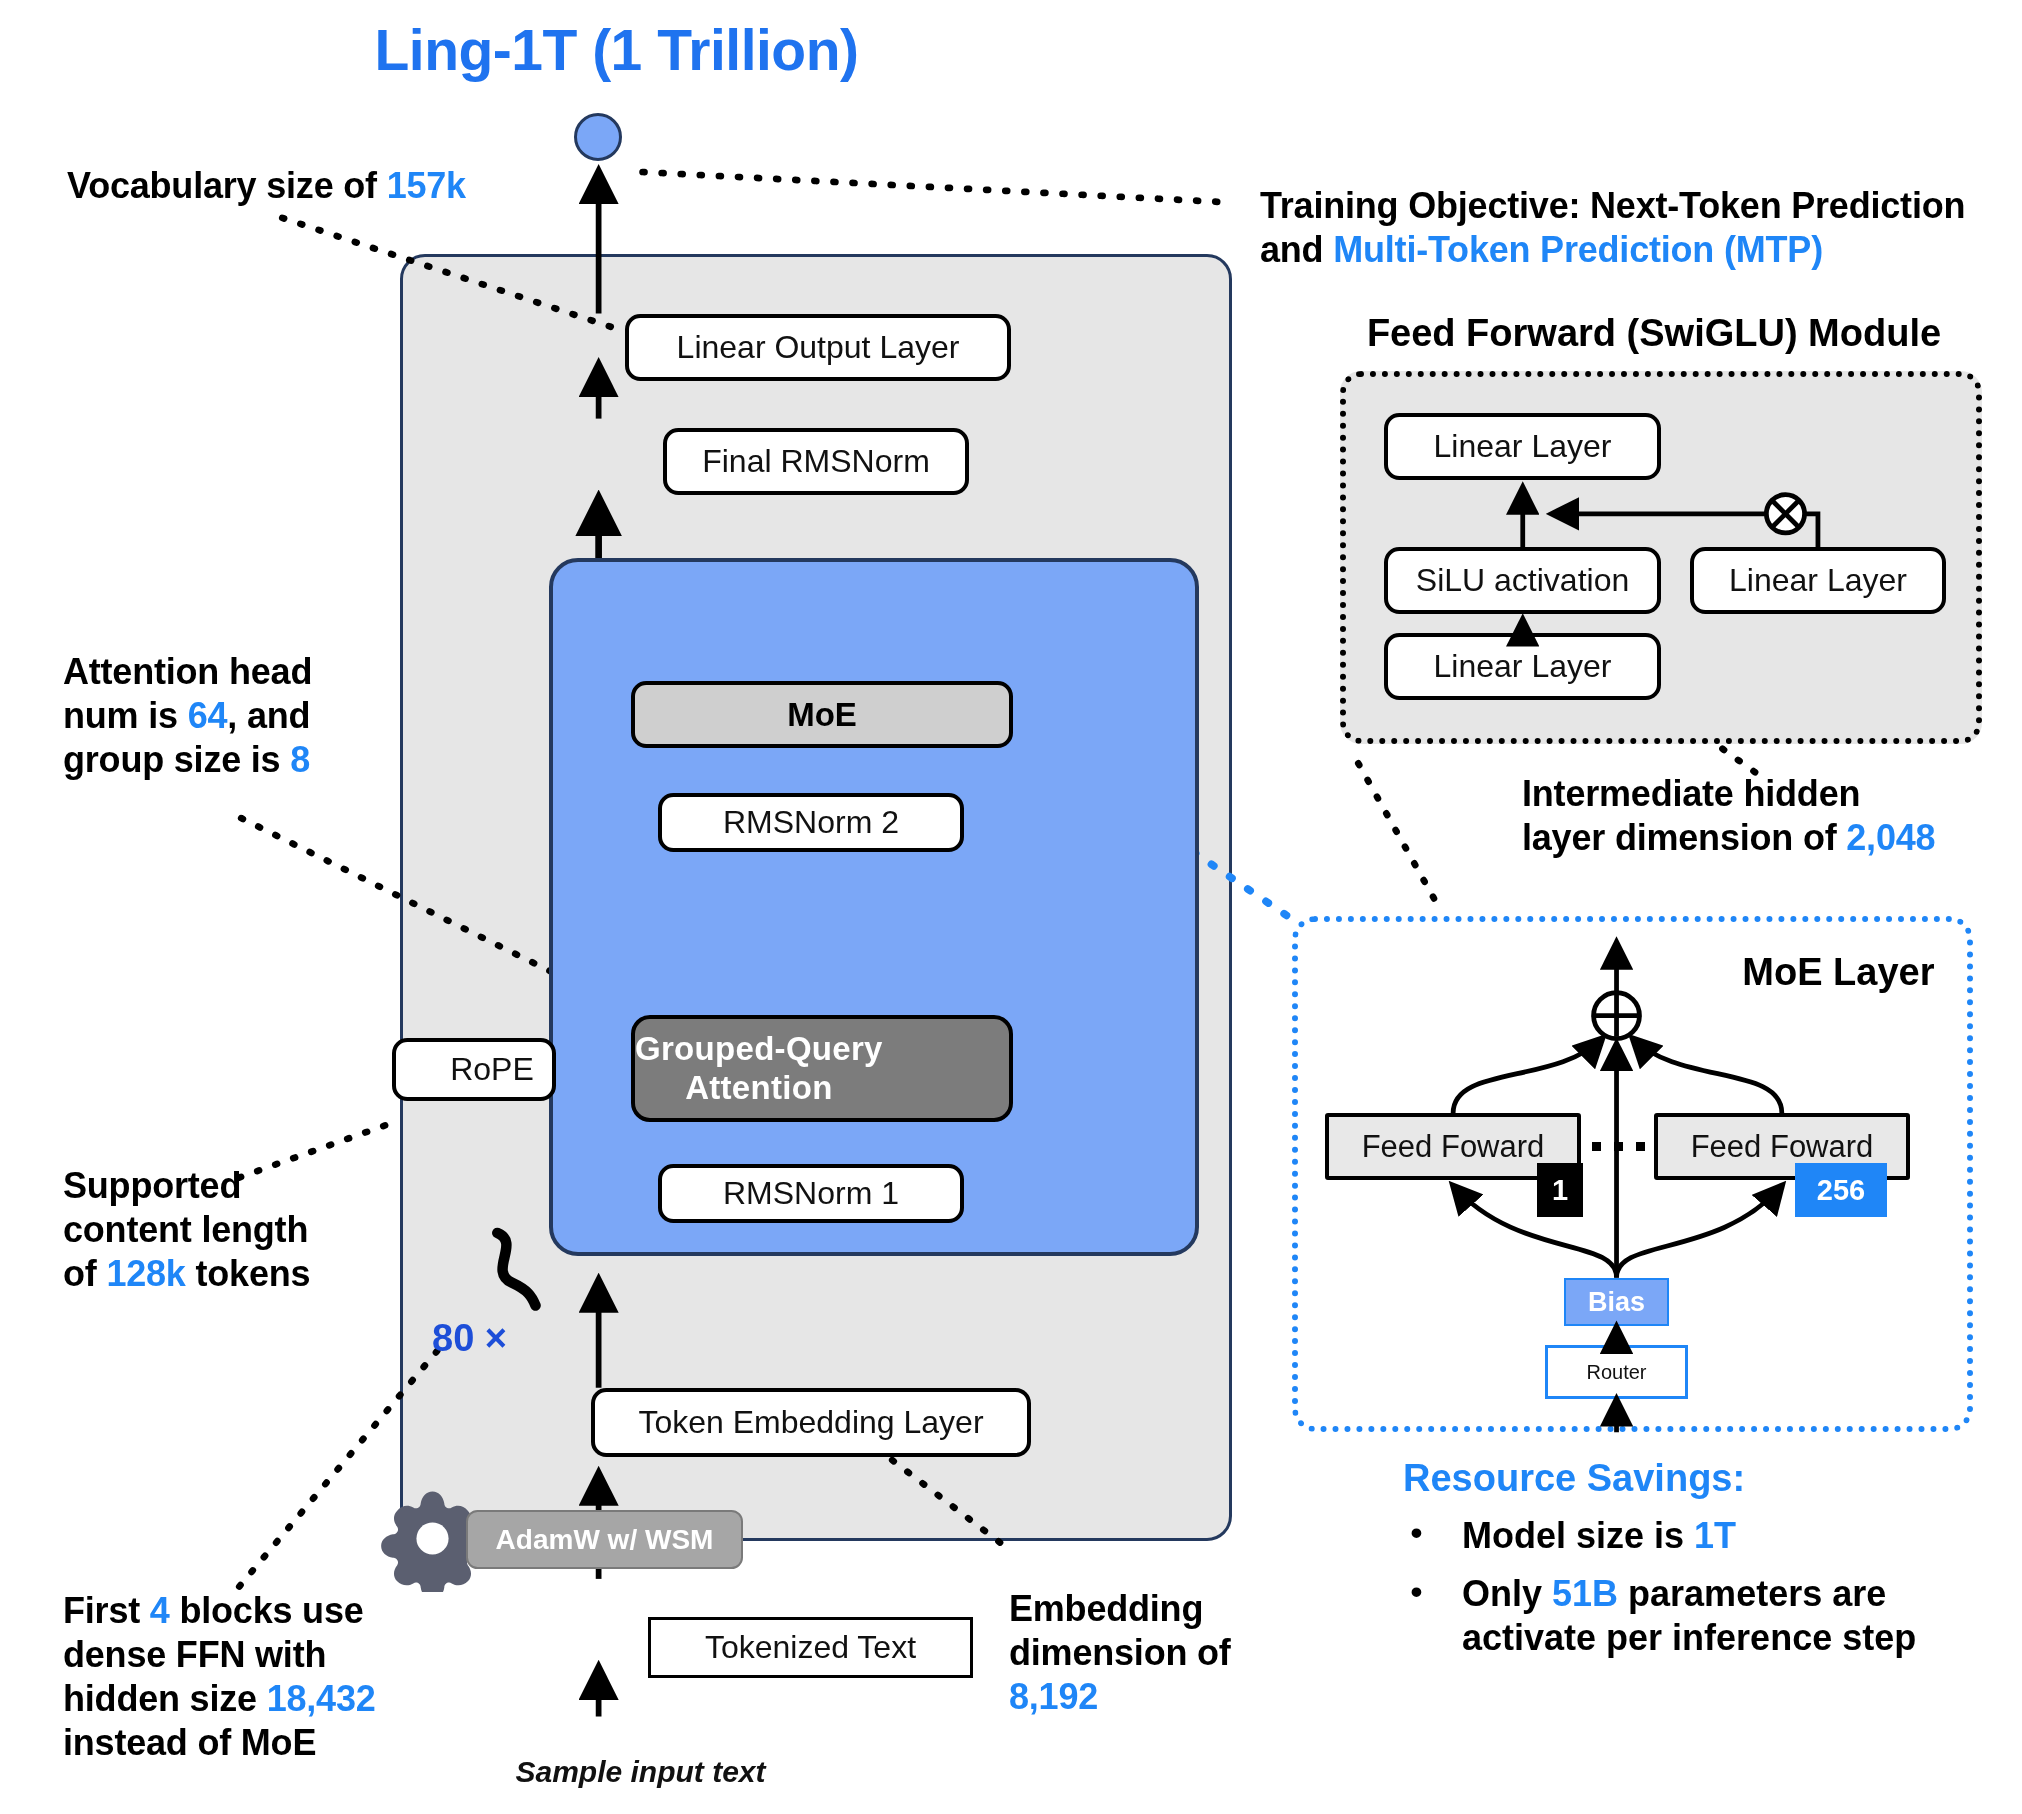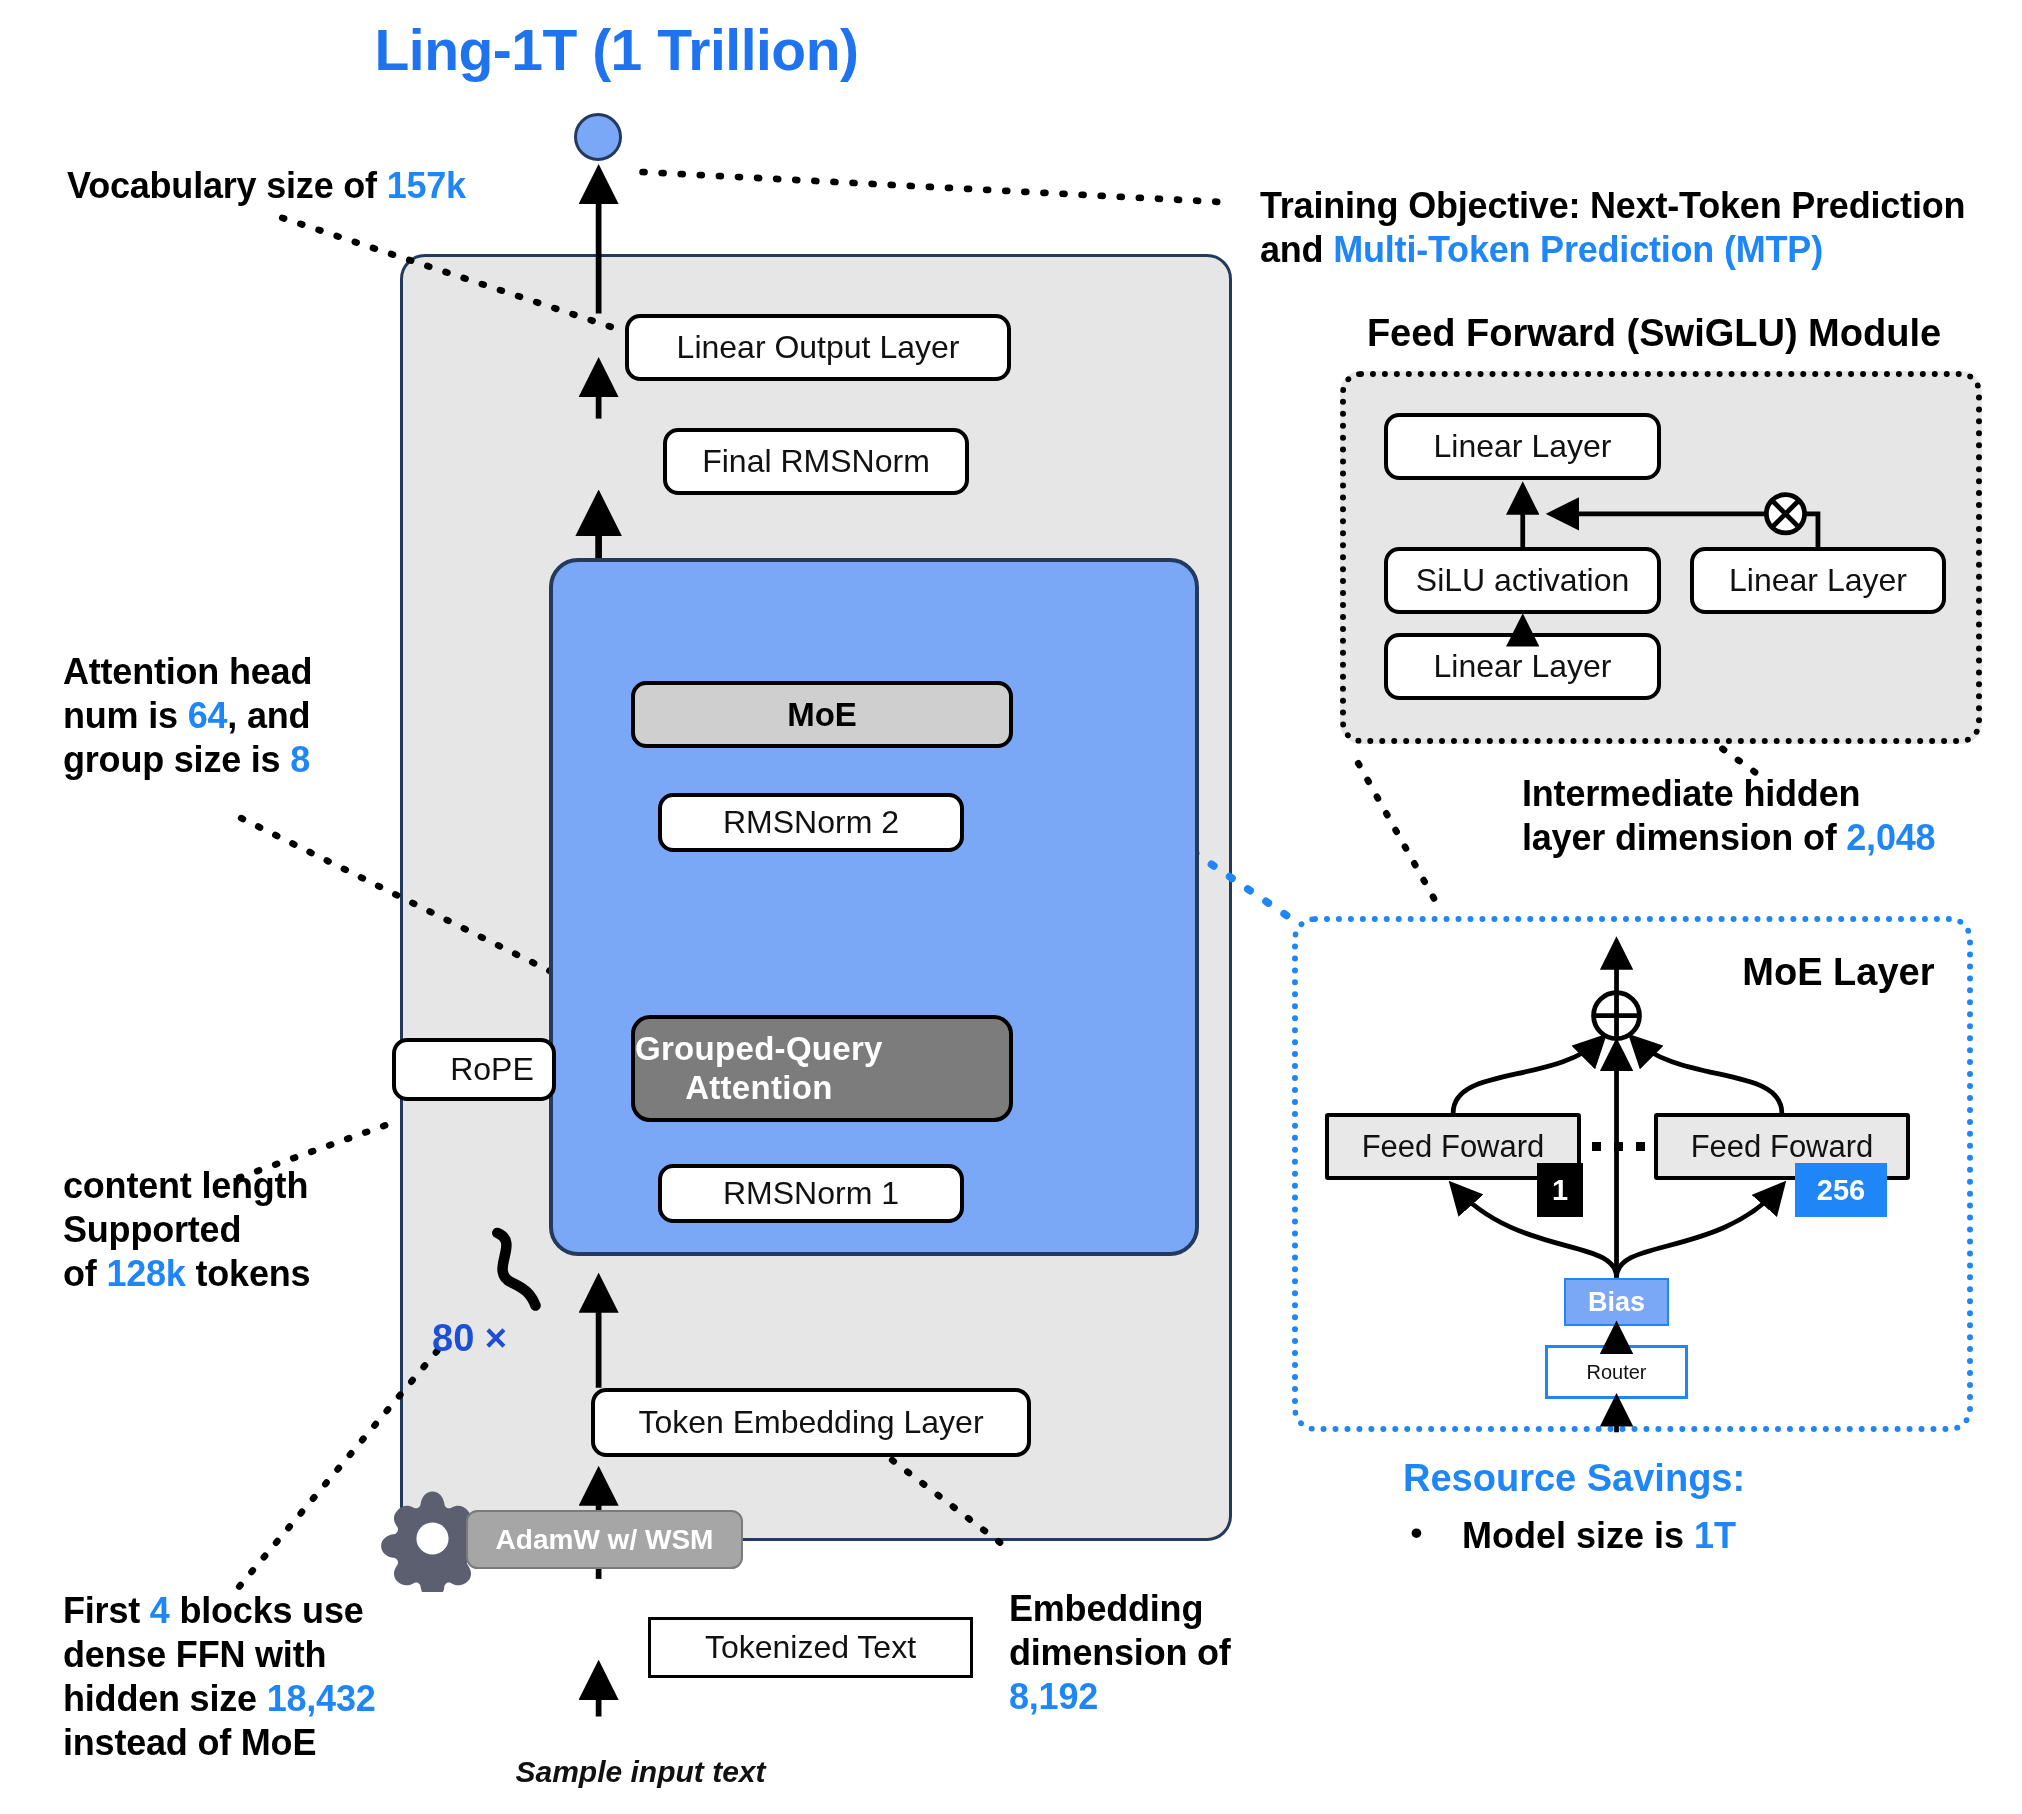--- a/index.html
+++ b/index.html
@@ -216,22 +216,22 @@
   <span>Vocabulary size of </span><span class="hl">157k</span>
 </div>
 
 <div class="abs note" style="left:63px; top:650px; width:344px;">
   <div><span>Attention head</span></div>
   <div><span>num is </span><span class="hl">64</span><span>, and</span></div>
   <div><span>group size is </span><span class="hl">8</span></div>
 </div>
 
 <div class="abs note" style="left:63px; top:1164px; width:344px;">
+  <div>Supported</div>
   <div>content length</div>
-  <div>Supported</div>
   <div><span>of </span><span class="hl">128k</span><span> tokens</span></div>
 </div>
 
 <div class="abs note" style="left:63px; top:1589px; width:382px;">
   <div><span>First </span><span class="hl">4</span><span> blocks use</span></div>
   <div>dense FFN with</div>
   <div><span>hidden size </span><span class="hl">18,432</span></div>
   <div>instead of MoE</div>
 </div>
 
@@ -392,14 +392,17 @@
     <circle cx="333" cy="98" r="24" fill="#fff" stroke="#000" stroke-width="5"></circle>
     <path d="M311,98 H355 M333,76 V120" stroke="#000" stroke-width="5"></path>
   </svg>
 </div>
 
 <div class="abs" id="savings-title">Resource Savings:</div>
 <ul class="abs" id="savings-list">
   <li>
     <span>Model size is </span><span class="hl">1T</span><span></span>
   </li>
+  <li>
+    <span>Only </span><span class="hl">51B</span><span> parameters are activate per inference step</span>
+  </li>
 </ul>
 
 
 </body></html>

